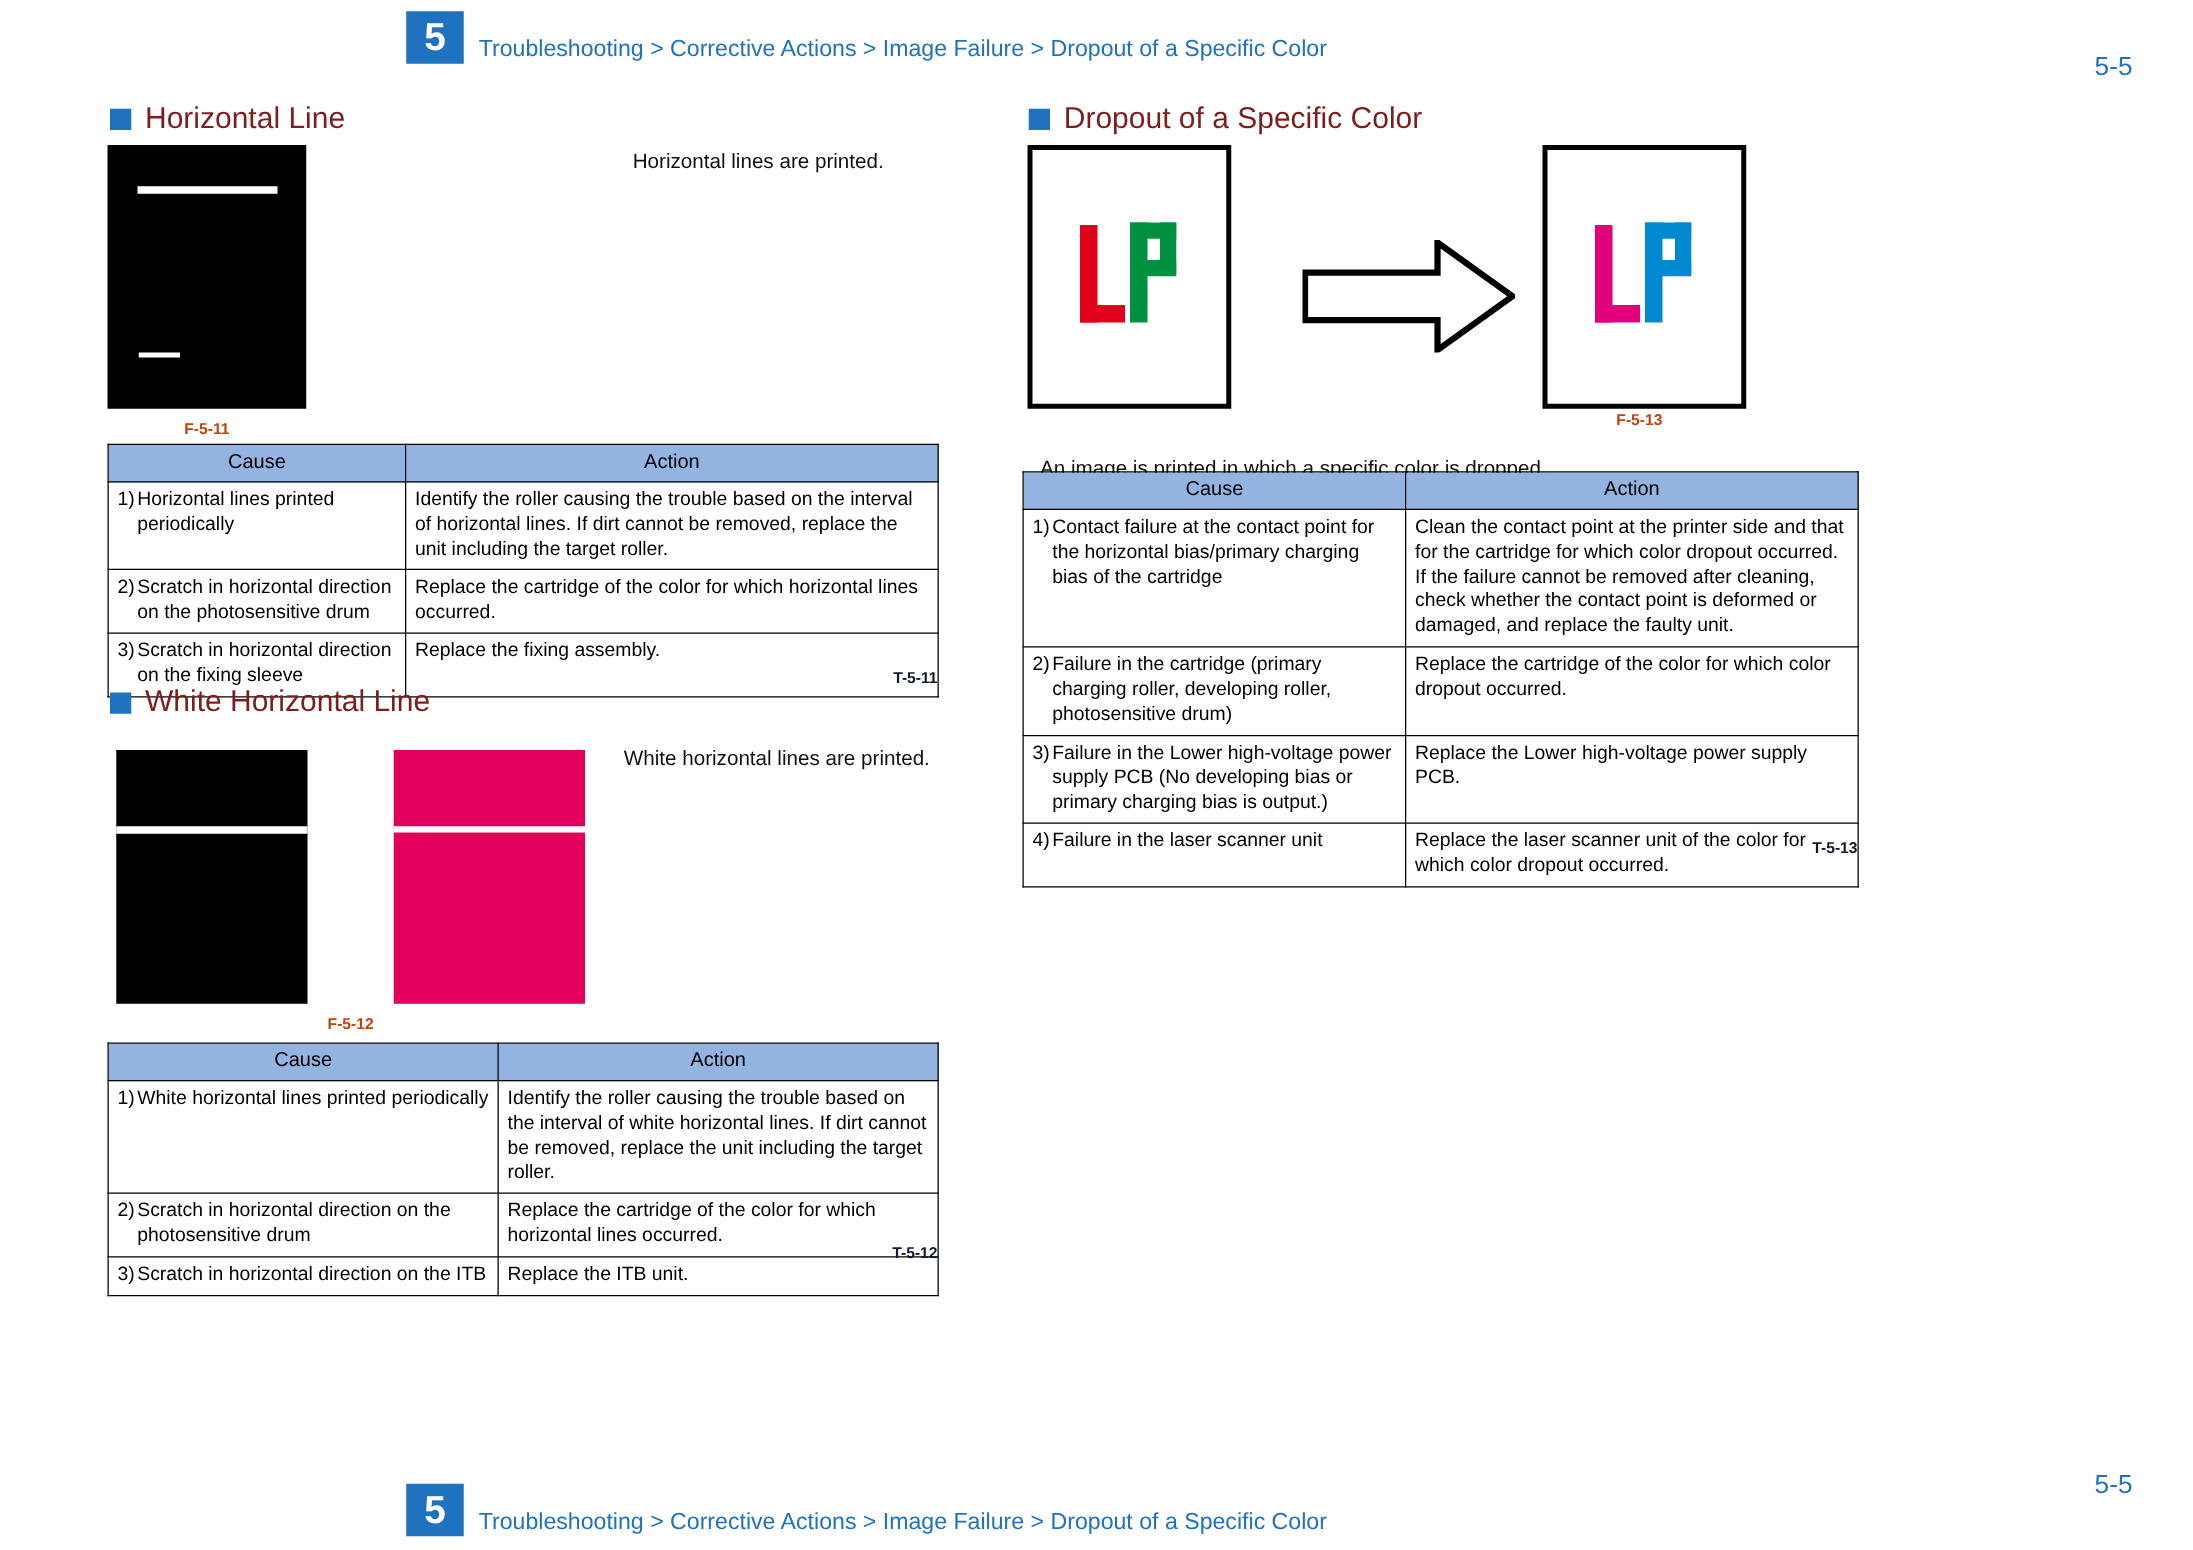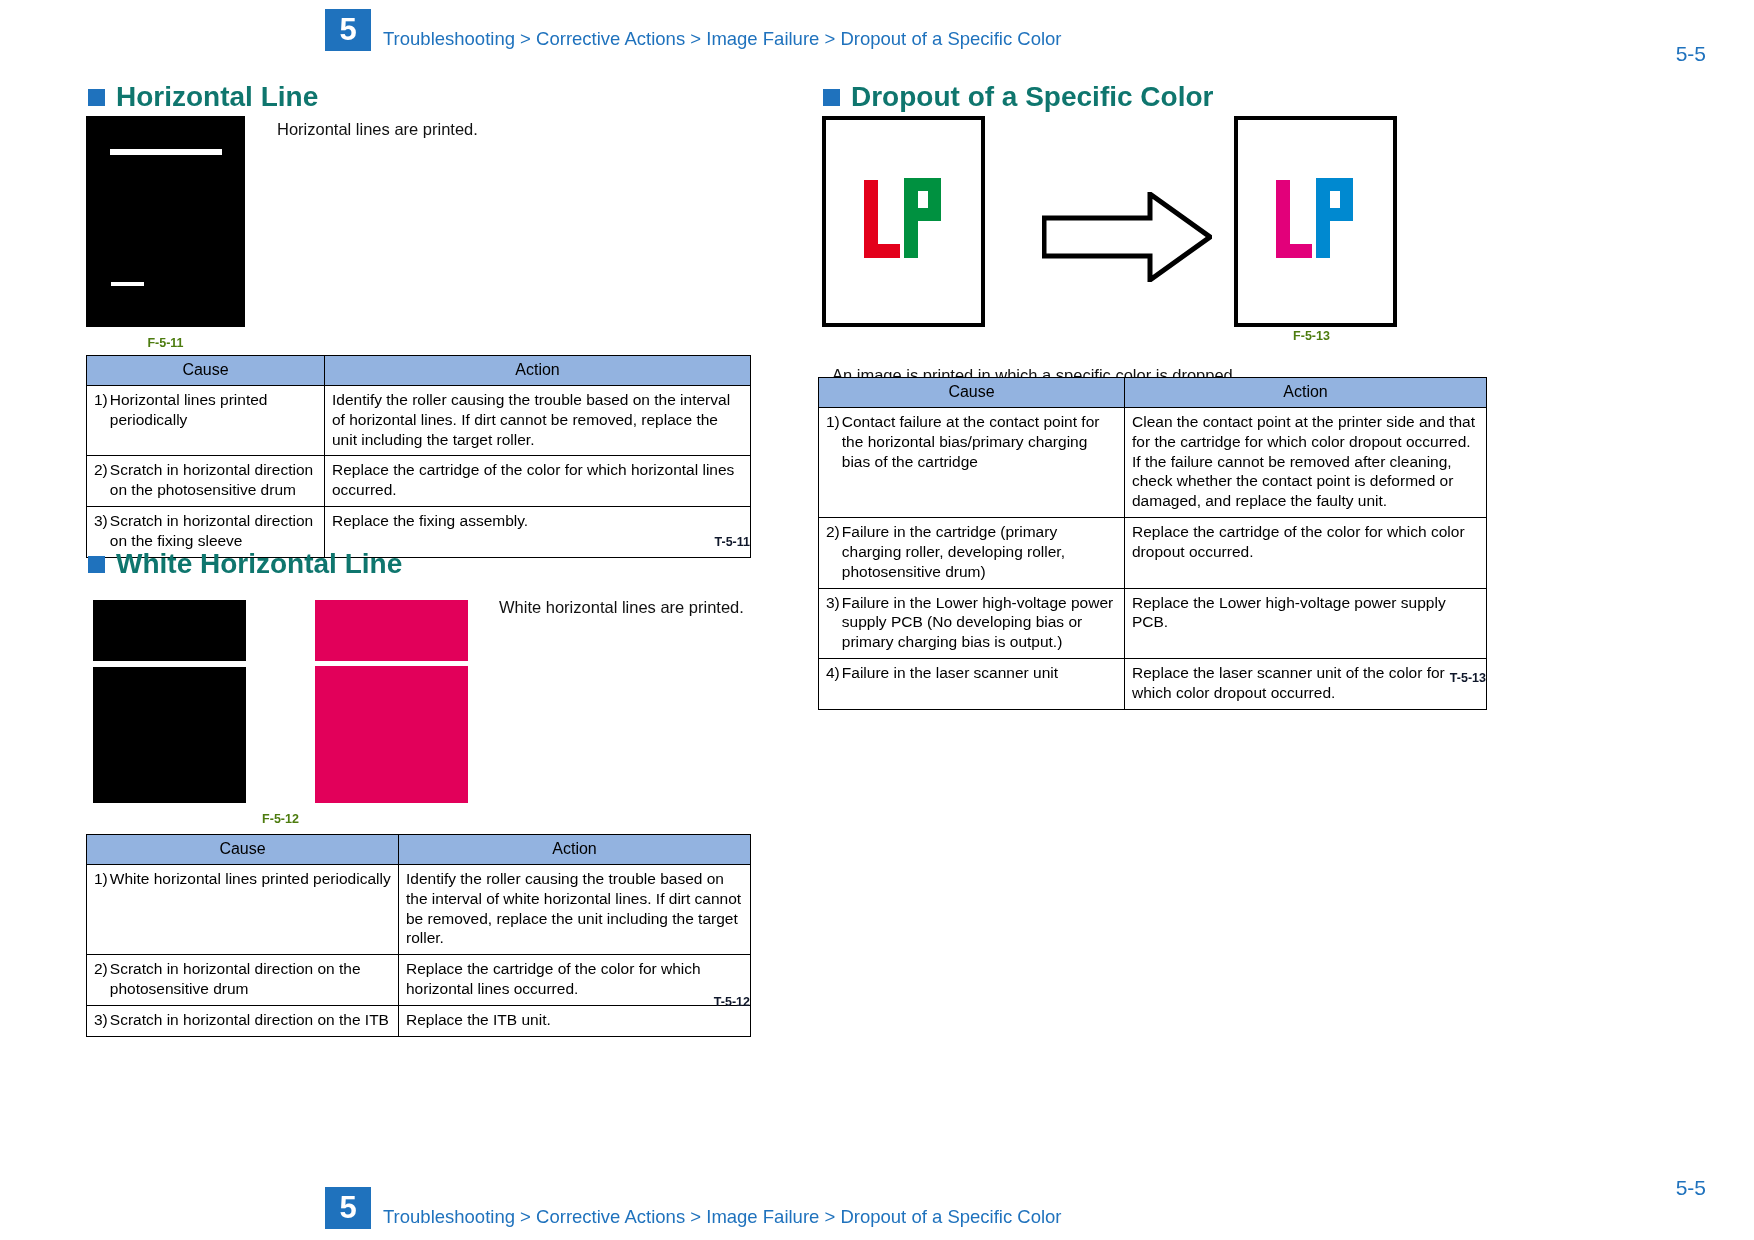--- a/index.html
+++ b/index.html
@@ -66,39 +66,38 @@
     gap: 11px;
   }
   .sect-square {
     width: 17px;
     height: 17px;
     background: #1f72bd;
     display: inline-block;
     flex: 0 0 auto;
   }
   .sect-text {
-    color: #0f766e;
-    font-size: 28px;
+    color: #7f1d1d;
+    font-size: 24px;
     line-height: 1;
-    font-weight: bold;
   }
 
   
   .abs { position: absolute; }
 
   .body-text {
     font-size: 16.5px;
     color: #111;
     line-height: 1.3;
   }
 
   .fig-caption {
     font-size: 12.5px;
     font-weight: bold;
-    color: #4d7c0f;
+    color: #c2410c;
     text-align: center;
   }
   .tbl-caption {
     font-size: 12.5px;
     font-weight: bold;
     color: #0f172a;
     text-align: right;
   }
 
   
@@ -168,21 +167,21 @@
   </div>
 
   <div class="abs" style="left:86px; top:116px;">
     <div style="position:relative; width:159px; height:211px; background:#000;">
       <div class="hline" style="left:24px; top:33px; width:112px; height:6px;"></div>
       <div class="hline" style="left:25px; top:166px; width:33px; height:4px;"></div>
     </div>
     <div class="fig-caption" style="width:159px; margin-top:9px;">F-5-11</div>
   </div>
 
-  <div class="abs body-text" style="left:277px; top:119px; width:430px;">Horizontal lines are printed.</div>
+  <div class="abs body-text" style="left:277px; top:119px; width:430px;text-align:right;">Horizontal lines are printed.</div>
 
   <table class="ca abs" style="left:86px; top:355px; width:664px;">
     <colgroup>
         <col style="width:238px">
         <col style="width:426px">
       </colgroup>
     <thead>
       <tr>
         <th>Cause</th>
         <th>Action</th>

